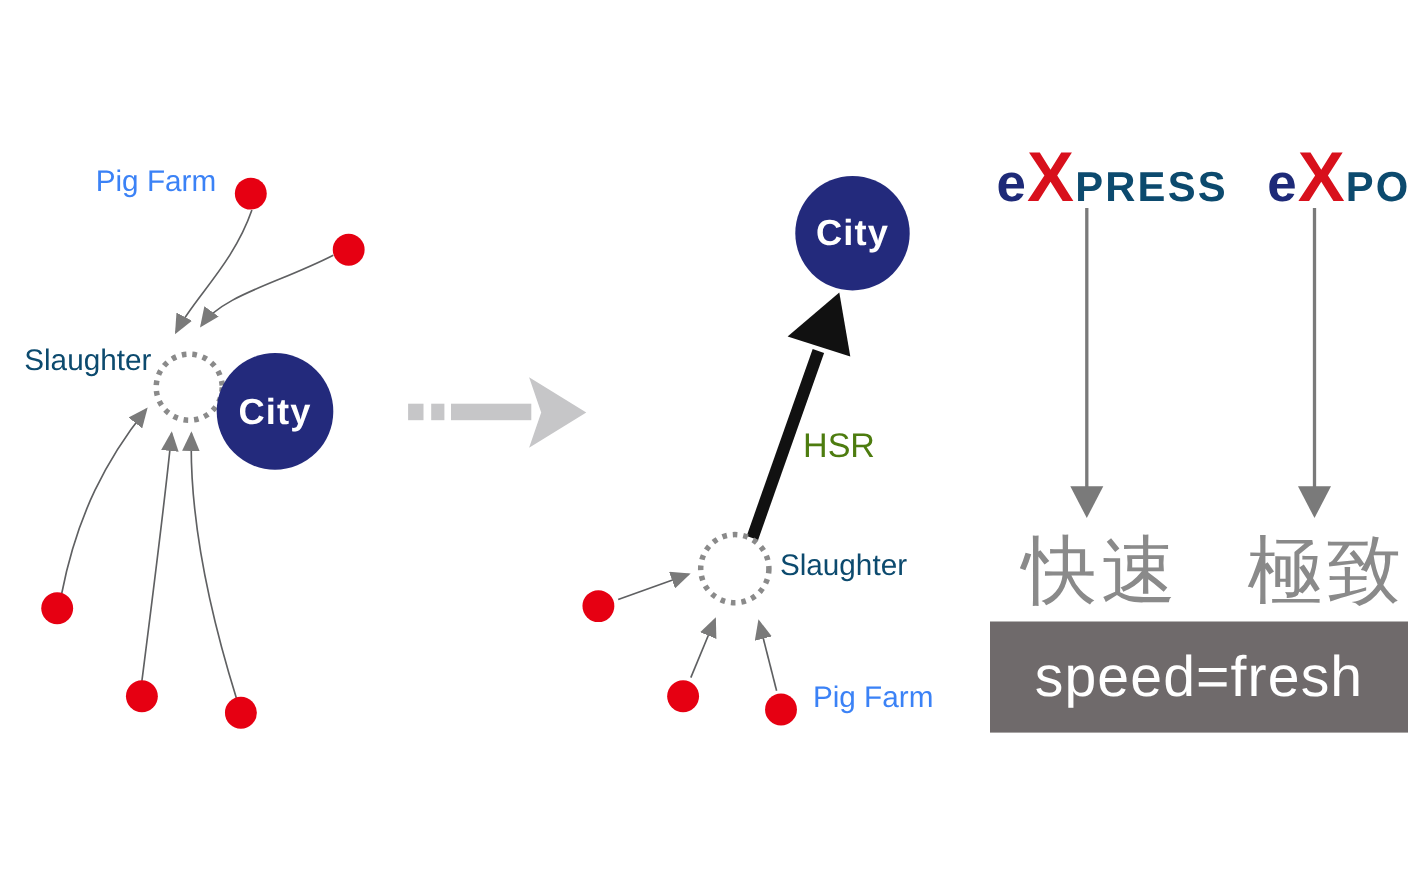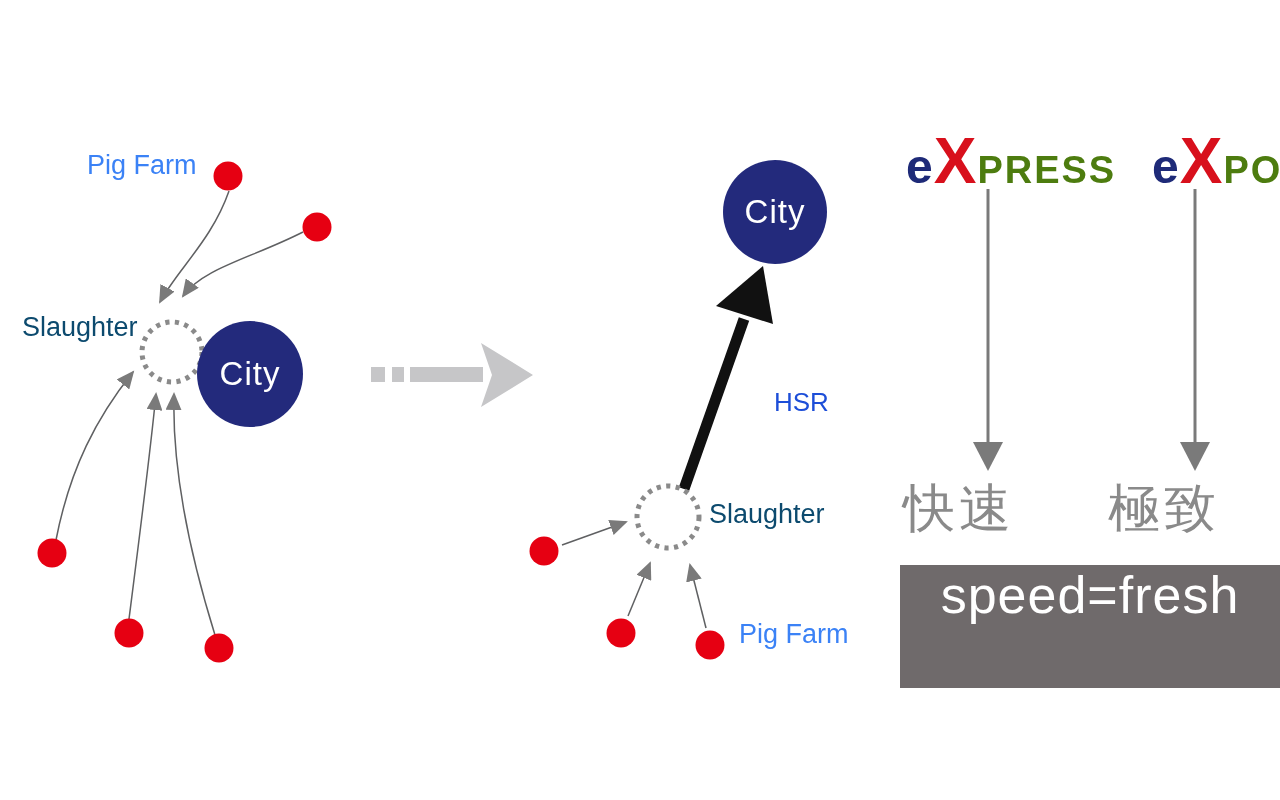--- a/index.html
+++ b/index.html
@@ -20,56 +20,57 @@
     left: 0;
     top: 0;
   }
   .lbl {
     position: absolute;
     white-space: nowrap;
     line-height: 1.1;
   }
   .lbl-red    { color: #3b82f6; font-size: 27px; font-weight: 400; }
   .lbl-gray   { color: #0c4a6e; font-size: 27px; font-weight: 400; }
-  .lbl-black  { color: #1d4ed8; font-size: 26px; font-weight: 400; margin-left: 44px; }
+  .lbl-black  { color: #4d7c0f; font-size: 31px; font-weight: 400; }
   .city-label {
     position: absolute;
     width: 120px;
     text-align: center;
     color: #ffffff;
     font-size: 33px;
-    font-weight: 400;
+    font-weight: 700;
     letter-spacing: 1px;
   }
   .wordmark {
     position: absolute;
     display: flex;
     align-items: baseline;
     font-weight: 600;
   }
   .wordmark .wm-e    { color: #1e2a78; font-size: 48px; }
   .wordmark .wm-x    { color: #d8101c; font-size: 64px; font-weight: 700; margin: 0 1px; }
-  .wordmark .wm-rest { color: #4d7c0f; font-size: 38px; letter-spacing: 2px; }
+  .wordmark .wm-rest { color: #0c4a6e; font-size: 38px; letter-spacing: 2px; }
   .cn-label {
     position: absolute;
     width: 170px;
-    text-align: left;
+    text-align: right;
     color: #8a8a8a;
-    font-size: 52px;
+    font-size: 68px;
     font-weight: 500;
     letter-spacing: 4px;
   }
   .slogan-box {
     position: absolute;
     left: 900px;
     top: 565px;
     width: 380px;
-    height: 123px;
+    height: 101px;
     background: #6f6a6b;
     display: flex;
+    align-items: center;
     justify-content: center;
   }
   .slogan-text {
     color: #ffffff;
     font-size: 52px;
     font-weight: 400;
     letter-spacing: 1px;
   }
 </style>
 </head>

